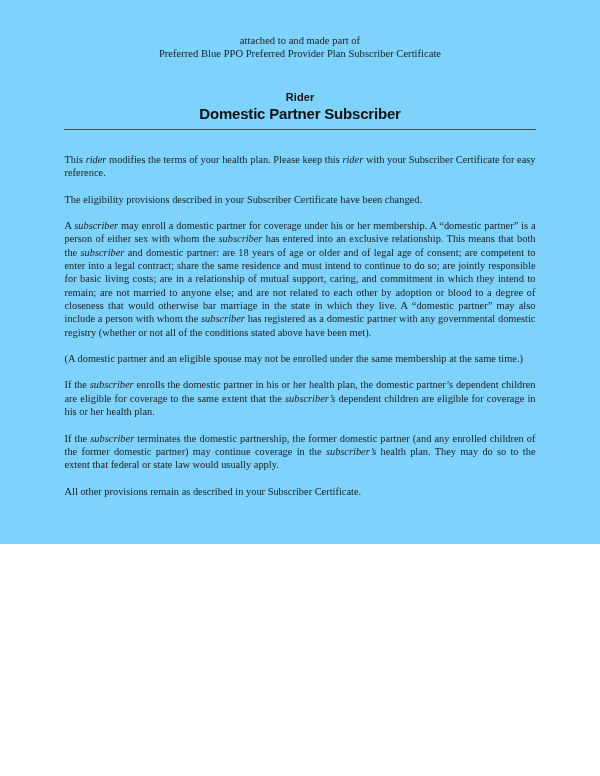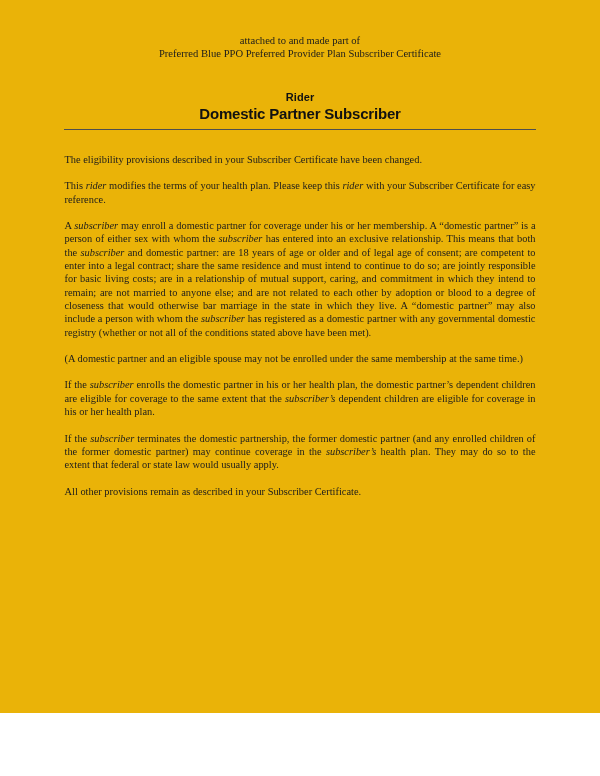--- a/index.html
+++ b/index.html
@@ -1,22 +1,22 @@
 <!DOCTYPE html>
 <html><head>
 <meta charset="utf-8">
 <style>
   * { box-sizing: border-box; }
   html, body { margin: 0; padding: 0; background: #ffffff; }
   .page {
     position: relative;
     width: 600px;
-    height: 713px;
+    height: 544px;
     margin: 0 auto;
-    background: #eab308;
+    background: #7dd3fc;
     color: #1c1c1c;
     font-family: "Liberation Serif", serif;
     overflow: hidden;
   }
   
   .doc-header {
     padding-top: 34px;
     text-align: center;
     font-size: 10.6px;
     line-height: 13px;
@@ -103,22 +103,22 @@
     <div>Preferred Blue PPO Preferred Provider Plan Subscriber Certificate</div>
   </div>
 
   <div class="title-block">
     <div class="kicker">Rider</div>
     <div class="main-title">Domestic Partner Subscriber</div>
     <hr class="title-rule">
   </div>
 
   <div class="doc-body">
+    <p><span>This </span><i>rider</i><span> modifies the terms of your health plan. Please keep this </span><i>rider</i><span> with your Subscriber Certificate for easy reference.</span></p>
     <p><span>The eligibility provisions described in your Subscriber Certificate have been changed.</span></p>
-    <p><span>This </span><i>rider</i><span> modifies the terms of your health plan. Please keep this </span><i>rider</i><span> with your Subscriber Certificate for easy reference.</span></p>
     <p><span>A </span><i>subscriber</i><span> may enroll a domestic partner for coverage under his or her membership. A “domestic partner” is a person of either sex with whom the </span><i>subscriber</i><span> has entered into an exclusive relationship. This means that both the </span><i>subscriber</i><span> and domestic partner: are 18 years of age or older and of legal age of consent; are competent to enter into a legal contract; share the same residence and must intend to continue to do so; are jointly responsible for basic living costs; are in a relationship of mutual support, caring, and commitment in which they intend to remain; are not married to anyone else; and are not related to each other by adoption or blood to a degree of closeness that would otherwise bar marriage in the state in which they live. A “domestic partner” may also include a person with whom the </span><i>subscriber</i><span> has registered as a domestic partner with any governmental domestic registry (whether or not all of the conditions stated above have been met).</span></p>
     <p><span>(A domestic partner and an eligible spouse may not be enrolled under the same membership at the same time.)</span></p>
     <p><span>If the </span><i>subscriber</i><span> enrolls the domestic partner in his or her health plan, the domestic partner’s dependent children are eligible for coverage to the same extent that the </span><i>subscriber’s</i><span> dependent children are eligible for coverage in his or her health plan.</span></p>
     <p><span>If the </span><i>subscriber</i><span> terminates the domestic partnership, the former domestic partner (and any enrolled children of the former domestic partner) may continue coverage in the </span><i>subscriber’s</i><span> health plan. They may do so to the extent that federal or state law would usually apply.</span></p>
     <p><span>All other provisions remain as described in your Subscriber Certificate.</span></p>
   </div>
 
   <div class="doc-footer">
     <div class="footer-note">R12-004 (2015 Rev.) to be attached to HMO-PPO</div>
     <div class="footer-bar"></div>

